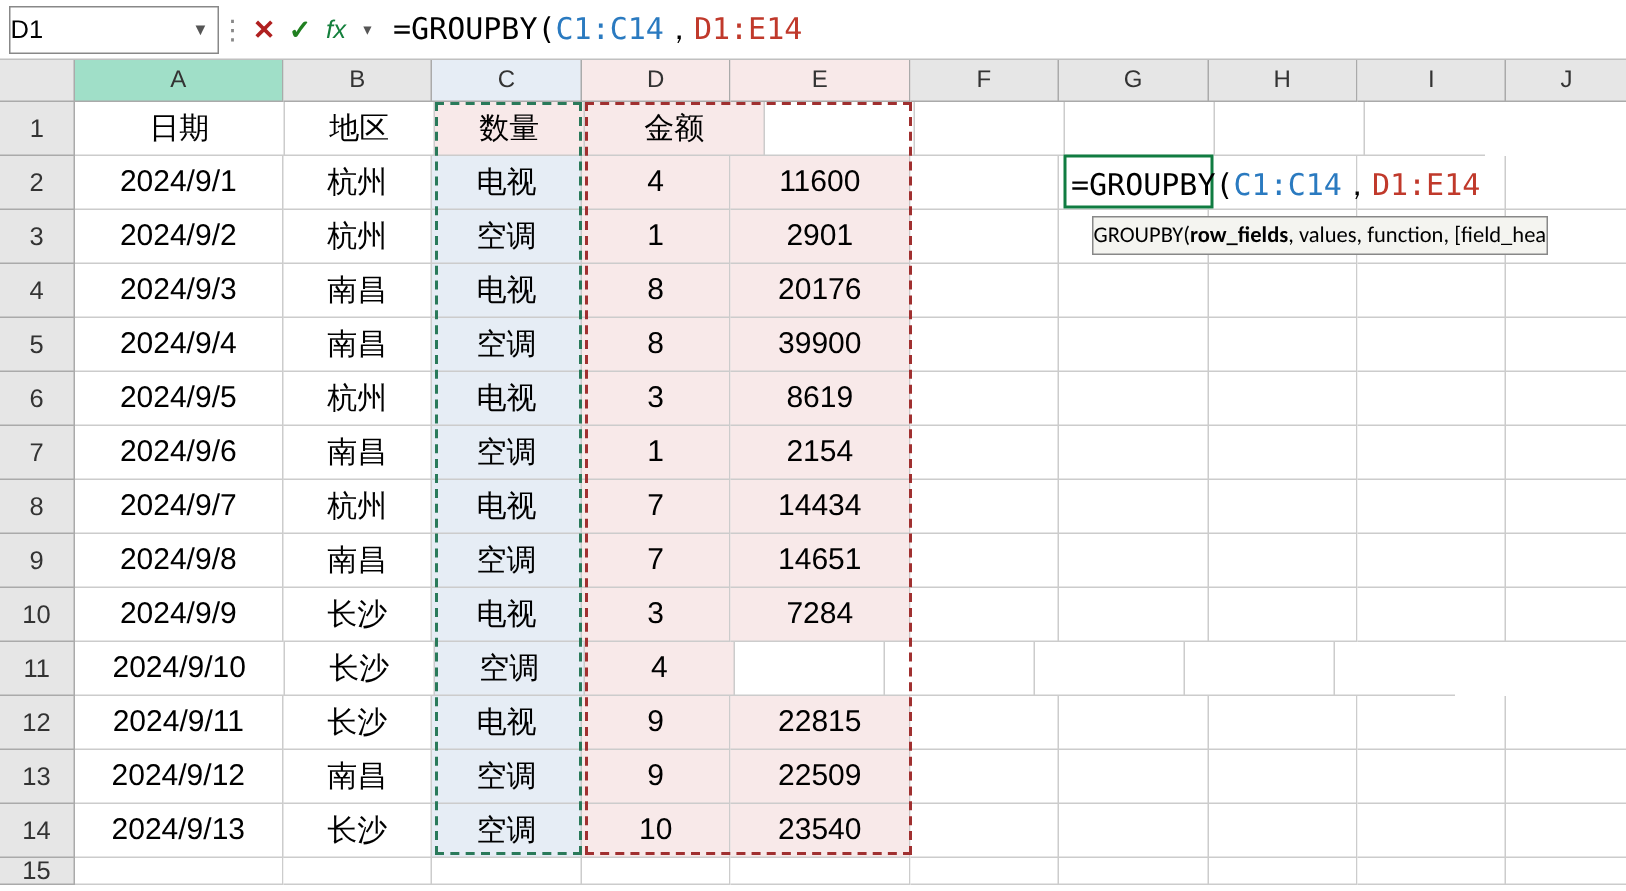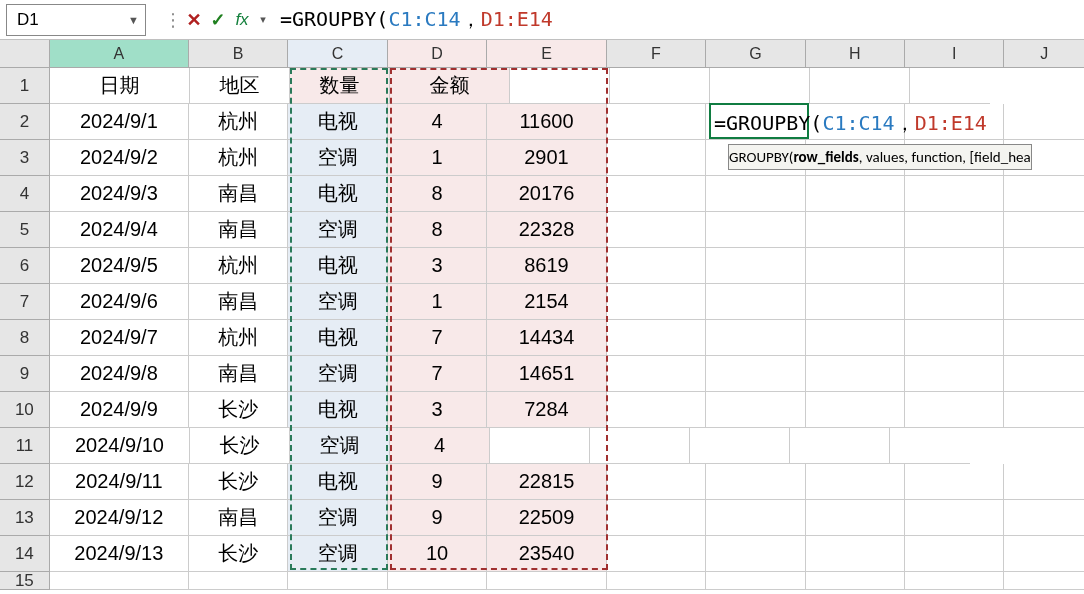--- a/index.html
+++ b/index.html
@@ -9,24 +9,24 @@
       display: flex;
       height: 40px;
       border-bottom: 1px solid #c0c0c0;
       align-items: center;
       background: #fff;
     }
     .name-box {
       width: 140px;
       height: 32px;
       border: 1px solid #888;
-      margin: 4px 18px 4px 6px;
+      margin: 4px 0 4px 6px;
       display: flex;
       align-items: center;
-      padding: 0 10px;
+      padding: 0 0;
       font-size: 17px;
       position: relative;
     }
     .name-dd { position: absolute; right: 6px; font-size: 11px; color: #555; }
     .divider-bar { width: 10px; height: 32px; display: flex; justify-content: center; align-items: center; color: #888; margin: 0 4px; font-size: 18px; }
     .fb-icon { width: 24px; display: flex; justify-content: center; align-items: center; font-size: 18px; color: #15803d; cursor: pointer; }
     .fb-cancel { color: #b02020; font-weight: bold; }
     .fb-ok { color: #208020; font-weight: bold;}
     .fx { font-style: italic;  font-size: 17px; }
     .fb-dd2 { font-size: 11px; color: #555; width: 18px; }
@@ -153,21 +153,21 @@
         <div class="cell cH blank"></div>
         <div class="cell cI blank"></div>
         <div class="cell cJ blank"></div>
       </div>
       <div class="row">
         <div class="rh">5</div>
         <div class="cell cA">2024/9/4</div>
         <div class="cell cB">南昌</div>
         <div class="cell cC">空调</div>
         <div class="cell cD">8</div>
-        <div class="cell cE">22328</div>
+        <div class="cell cE">39900</div>
         <div class="cell cF blank"></div>
         <div class="cell cG blank"></div>
         <div class="cell cH blank"></div>
         <div class="cell cI blank"></div>
         <div class="cell cJ blank"></div>
       </div>
       <div class="row">
         <div class="rh">6</div>
         <div class="cell cA">2024/9/5</div>
         <div class="cell cB">杭州</div>

